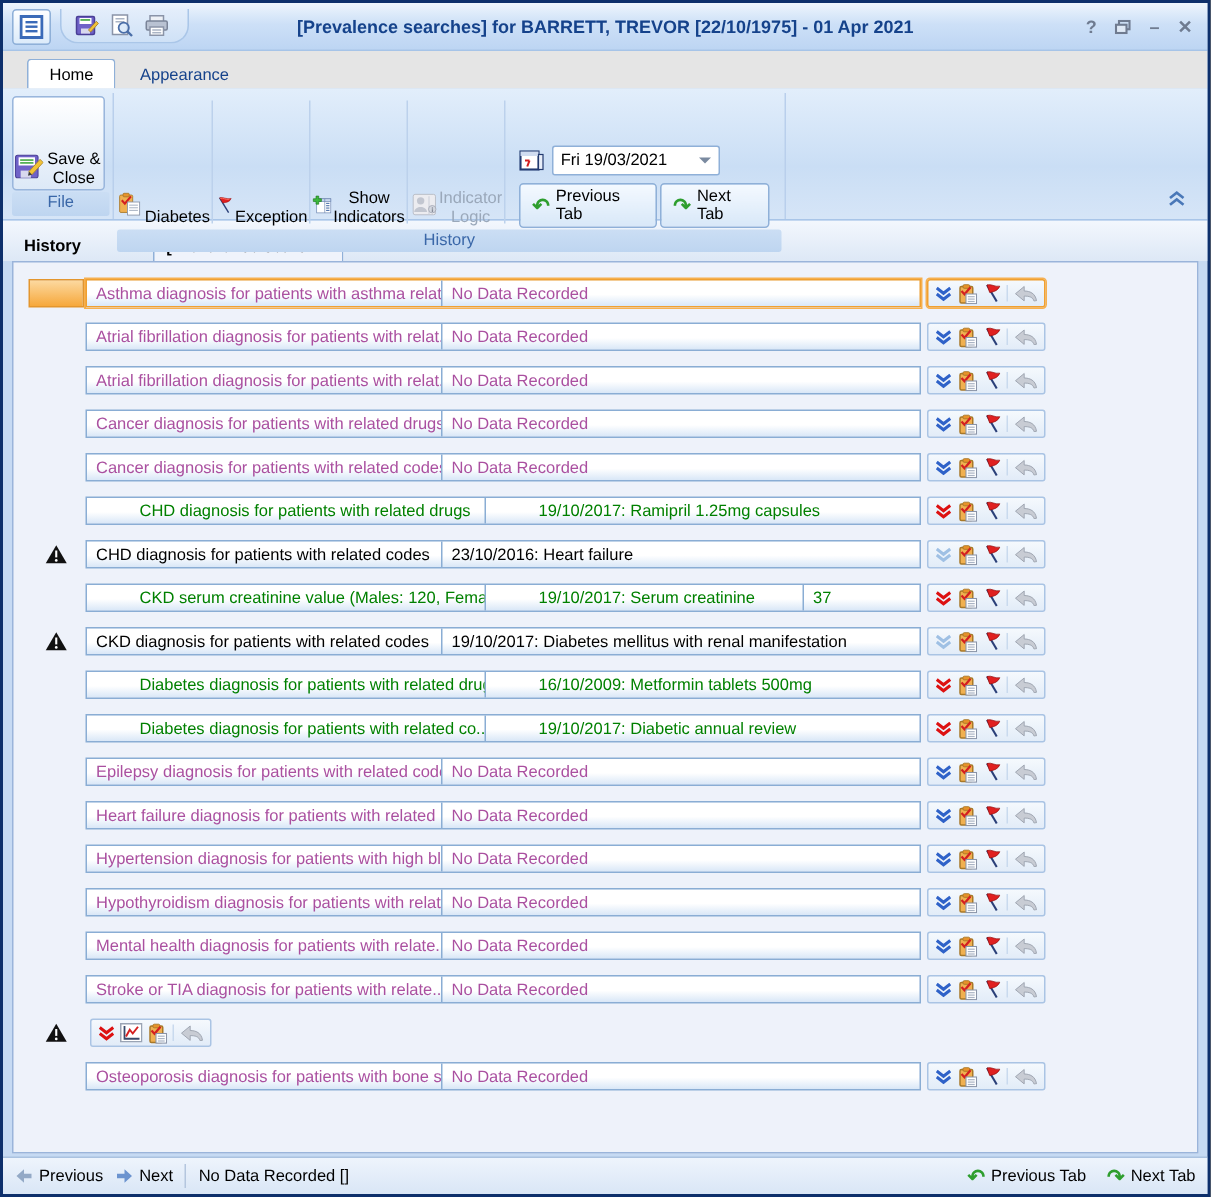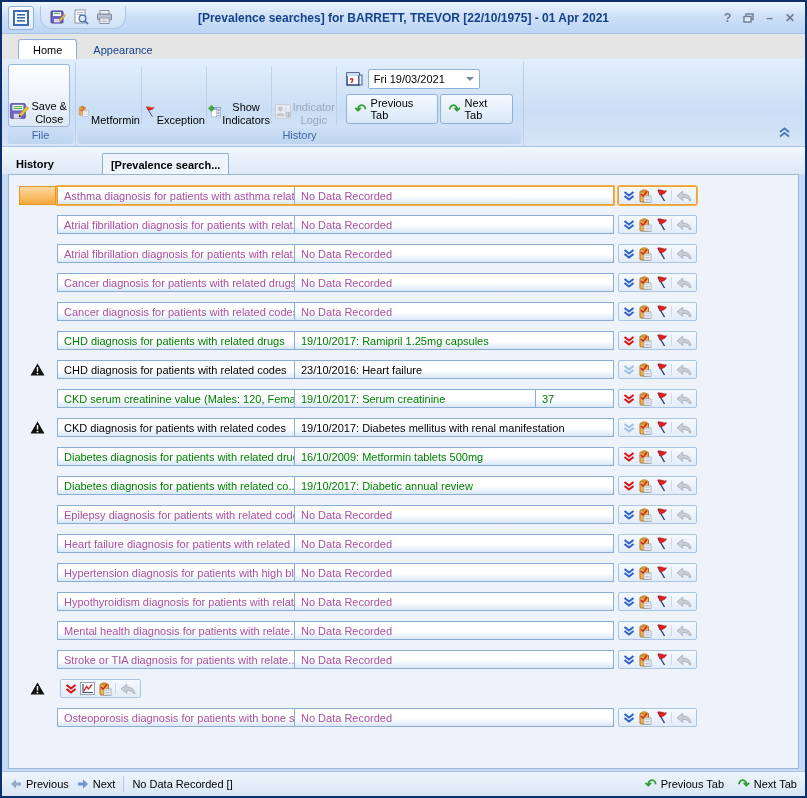--- a/index.html
+++ b/index.html
@@ -44,21 +44,21 @@
   .rgroup-label{height:16px;line-height:15px;text-align:center;color:#3a67a8;
     background:linear-gradient(#cbdef4,#bed5f0);border-radius:2px;margin:1px 2px 2px 2px;}
   .big-btn{width:62px;display:flex;flex-direction:row;align-items:flex-end;
     padding-top:3px;text-align:center;line-height:1.2;cursor:default;}
   .big-btn .lbl{margin-top:2px;width:58px;}
   .big-btn.framed{border:1px solid #9ab6dc;border-radius:3px;
     background:linear-gradient(#ffffff,#dde9f7);}
   .big-btn.disabled .lbl{color:#9aa8ba;}
   .vsep{width:1px;background:#bcd1ec;margin:3px 1px;}
   .controls-right{display:flex;flex-direction:column;gap:5px;padding:5px 8px 0 8px;}
-  .date-row{display:flex;align-items:center;gap:5px;}
+  .date-row{display:flex;align-items:center;gap:5px;margin-top:28px;}
   .date-field{width:112px;height:20px;border:1px solid #8fb0d8;background:#fff;
     display:flex;align-items:center;padding:0 5px;border-radius:2px;}
   .date-field .caret{margin-left:auto;width:0;height:0;border-left:4px solid transparent;
     border-right:4px solid transparent;border-top:4px solid #7a8aa0;}
   .tabnav-row{display:flex;gap:2px;}
   .tabnav-btn{display:flex;align-items:center;gap:4px;padding:2px 8px;
     border:1px solid #8fb0d8;border-radius:3px;background:linear-gradient(#f4f9ff,#d8e8f8);}
   .green-arrow{color:#2e9e2e;font-weight:bold;font-size:14px;line-height:1;}
   .ribbon-collapse{position:absolute;right:14px;bottom:8px;}
   
@@ -80,21 +80,21 @@
   .warn-badge{display:none;}
   .warning .warn-badge{display:block;}
   .cells{width:557px;flex:0 0 557px;height:19px;display:flex;margin-left:1px;
     border:1px solid #8aadd4;background:linear-gradient(#ffffff 55%,#d9e7f7);}
   .selected .cells{border-color:#f0a030;box-shadow:0 0 0 1px #f6b050;}
   .cell{padding:2px 6px 0 6px;white-space:nowrap;overflow:hidden;line-height:15px;}
   .cell.name{width:237px;flex:0 0 237px;border-right:1px solid #8aadd4;}
   .cell.value{flex:1;}
   .cell.extra{width:78px;flex:0 0 78px;border-left:1px solid #8aadd4;}
   .nodata .cell{color:#aa50a0;}
-  .data .cell{color:#008000;}
+  .data .cell{color:#008000;margin-left:29px;}
   .neutral .cell{color:#000;}
   .icons{margin-left:4px;height:19px;display:flex;align-items:center;gap:3px;
     padding:0 4px;border:1px solid #aac4e4;border-radius:2px;
     background:linear-gradient(#f5f9fd,#e2ecf8);}
   .selected .icons{border-color:#f0a030;box-shadow:0 0 0 1px #f6b050;}
   .arrow-wrap{border-left:1px solid #c9daee;padding-left:4px;display:flex;align-items:center;}
   .chev path{fill:none;stroke-width:2;}
   .chev-blue path{stroke:#2f62c8;}
   .chev-pale path{stroke:#9fc0e4;}
   .chev-red path{stroke:#dd1111;}
@@ -193,21 +193,21 @@
         <div class="big-btn">
           <svg width="32" height="30" viewBox="0 0 32 30">
             <rect x="3" y="3" width="15" height="20" rx="1.5" fill="#f0b050" stroke="#a87828"></rect>
             <rect x="7" y="1" width="7" height="4" rx="1" fill="#e8922a" stroke="#a87828"></rect>
             <path d="M5.5 9 L9 13 L16 4.5" fill="none" stroke="#d42020" stroke-width="2.4"></path>
             <rect x="12" y="11" width="14" height="15" fill="#fff" stroke="#8a94a8"></rect>
             <rect x="14" y="14" width="10" height="1.2" fill="#aab4c4"></rect>
             <rect x="14" y="17" width="10" height="1.2" fill="#aab4c4"></rect>
             <rect x="14" y="20" width="10" height="1.2" fill="#aab4c4"></rect>
           </svg>
-          <span class="lbl">Metformin</span>
+          <span class="lbl">Diabetes</span>
         </div>
         <div class="vsep"></div>
         <div class="big-btn">
           <svg width="32" height="30" viewBox="0 0 32 30">
             <path d="M8 3 L22 26" stroke="#2a3f78" stroke-width="2.2"></path>
             <path d="M8 3 C14 1 18 6 26 4 C24 9 20 10 13 11 Z" fill="#e02020" stroke="#981010" stroke-width="0.8"></path>
             <path d="M9 4 C14 2.5 17 6.5 23 5.4" fill="none" stroke="#ff7060" stroke-width="1.4"></path>
           </svg>
           <span class="lbl">Exception</span>
         </div>

